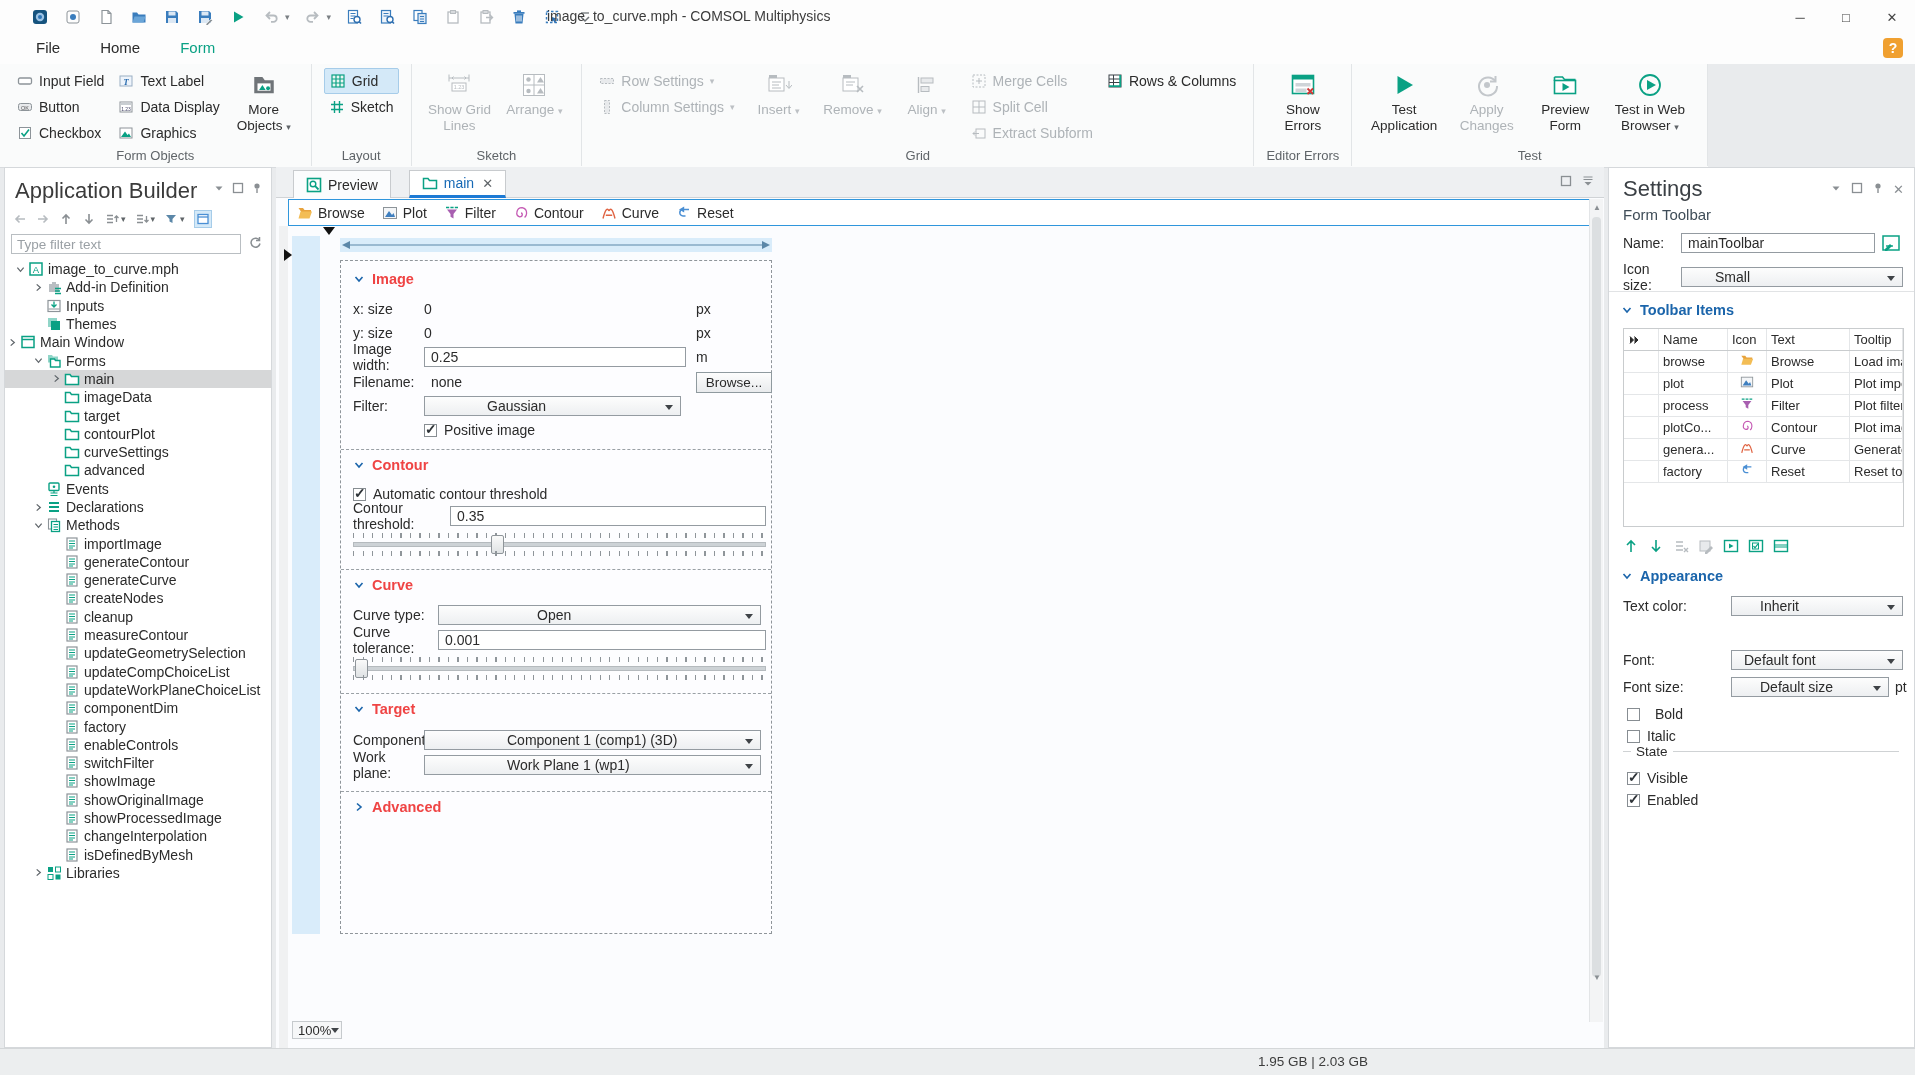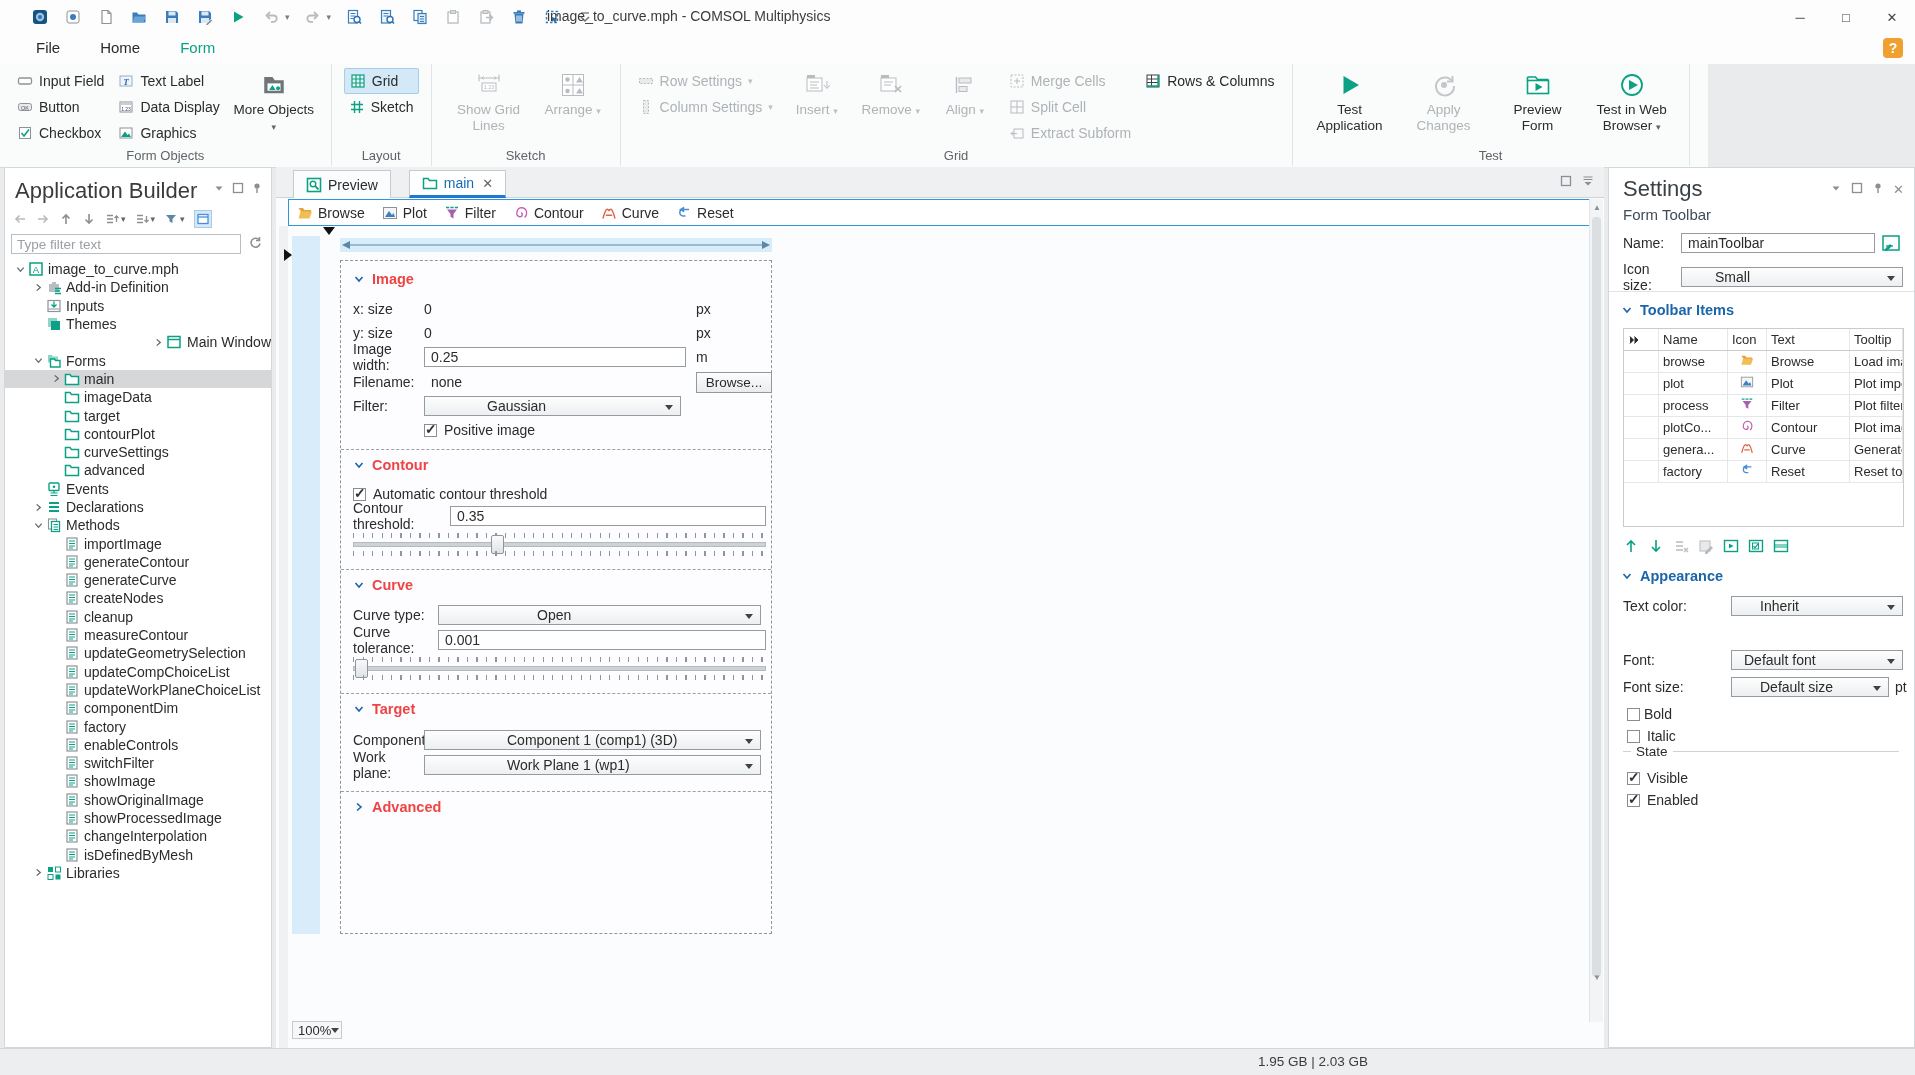--- a/index.html
+++ b/index.html
@@ -470,20 +470,37 @@
             <span>Rows &amp; Columns</span>
           </div>
         </div>
         <div class="rb-caption">Grid</div>
       </div>
       <div class="rb-group">
         <div class="rb-bigrow">
           <div class="rb-big">
             <span>
               <svg width="26" height="26" viewBox="0 0 26 26" fill="none">
+                <rect x="2.5" y="3.5" width="21" height="18" fill="#fff" stroke="#0aa184" stroke-width="1.6"></rect>
+                <rect x="2.5" y="3.5" width="21" height="4" fill="#0aa184"></rect>
+                <rect x="5.5" y="11" width="15" height="3.5" fill="#cfd4d8"></rect>
+                <rect x="5.5" y="16.5" width="11" height="3.5" fill="#cfd4d8"></rect>
+                <path d="M17.5 16.5l5.5 5.5M23 16.5L17.5 22" stroke="#d33535" stroke-width="1.8"></path>
+              </svg>
+            </span>
+            <span>Show Errors</span>
+          </div>
+        </div>
+        <div class="rb-caption">Editor Errors</div>
+      </div>
+      <div class="rb-group">
+        <div class="rb-bigrow">
+          <div class="rb-big">
+            <span>
+              <svg width="26" height="26" viewBox="0 0 26 26" fill="none">
                 <path d="M6.5 4L22 13 6.5 22z" fill="#0aa184"></path>
               </svg>
             </span>
             <span>Test Application</span>
           </div>
           <div class="rb-big disabled">
             <span>
               <svg width="26" height="26" viewBox="0 0 26 26" fill="none">
                 <path d="M21.5 9.5A9 9 0 1 0 23 14" stroke="#c3c7cb" stroke-width="2"></path>
                 <path d="M21.5 4v5.5H16" stroke="#c3c7cb" stroke-width="2"></path>
@@ -644,21 +661,21 @@
       <div class="tree-item" style="padding-left: 26px;">
         <span class="tw"></span>
         <span class="ticon">
           <svg width="16" height="16" viewBox="0 0 16 16" fill="none">
             <rect x="2" y="2" width="9" height="9" fill="#0aa184" opacity="0.45"></rect>
             <rect x="5" y="5" width="9" height="9" fill="#0aa184"></rect>
           </svg>
         </span>
         <span class="tlabel">Themes</span>
       </div>
-      <div class="tree-item" style=" justify-content: flex-end;">
+      <div class="tree-item" style="">
         <span class="tw">
           <svg width="9" height="9" viewBox="0 0 10 10">
             <path d="M3 1.5l4 3.5-4 3.5" stroke="#60666b" stroke-width="1.4" fill="none"></path>
           </svg>
         </span>
         <span class="ticon">
           <svg width="16" height="16" viewBox="0 0 16 16" fill="none">
             <rect x="2" y="2.5" width="12" height="11" fill="#fff" stroke="#0aa184" stroke-width="1.5"></rect>
             <path d="M2 5.5h12" stroke="#0aa184" stroke-width="1.5"></path>
           </svg>
@@ -1414,21 +1431,21 @@
   <div class="srow" style="left:14px;top:509px">
     <span style="width:108px">Font size:</span>
     <div class="combo" style="width:158px;padding-left:28px">
       <span>Default size</span>
         <span class="dcaret"></span>
     </div>
     <span style="margin-left:6px">pt</span>
   </div>
   <div class="srow" style="left:18px;top:538px">
     <span class="cb"></span>
-    <span style="margin-left:4px">Bold</span>
+    <span style="margin-left:15px">Bold</span>
   </div>
   <div class="srow" style="left:18px;top:560px">
     <span class="cb"></span>
     <span style="margin-left:7px">Italic</span>
   </div>
   <div id="state-group">
     <span id="state-label">State</span>
   </div>
   <div class="srow" style="left:18px;top:602px">
     <span class="cb on"></span>

